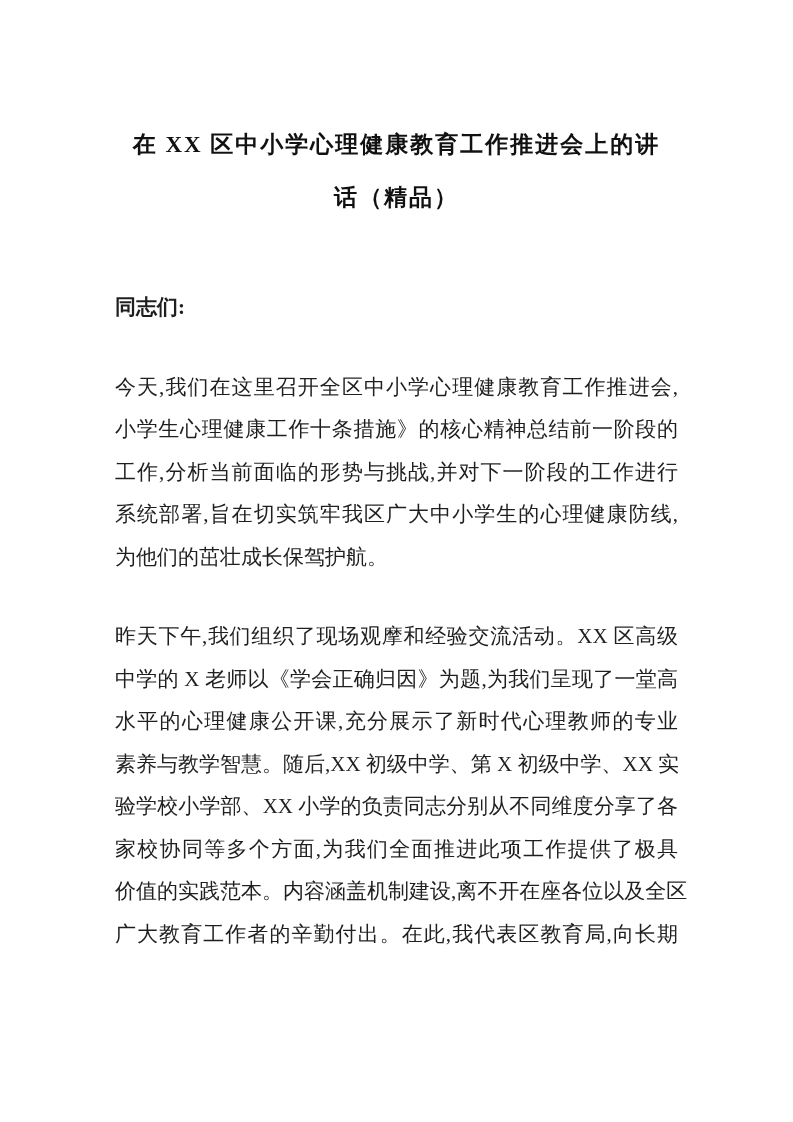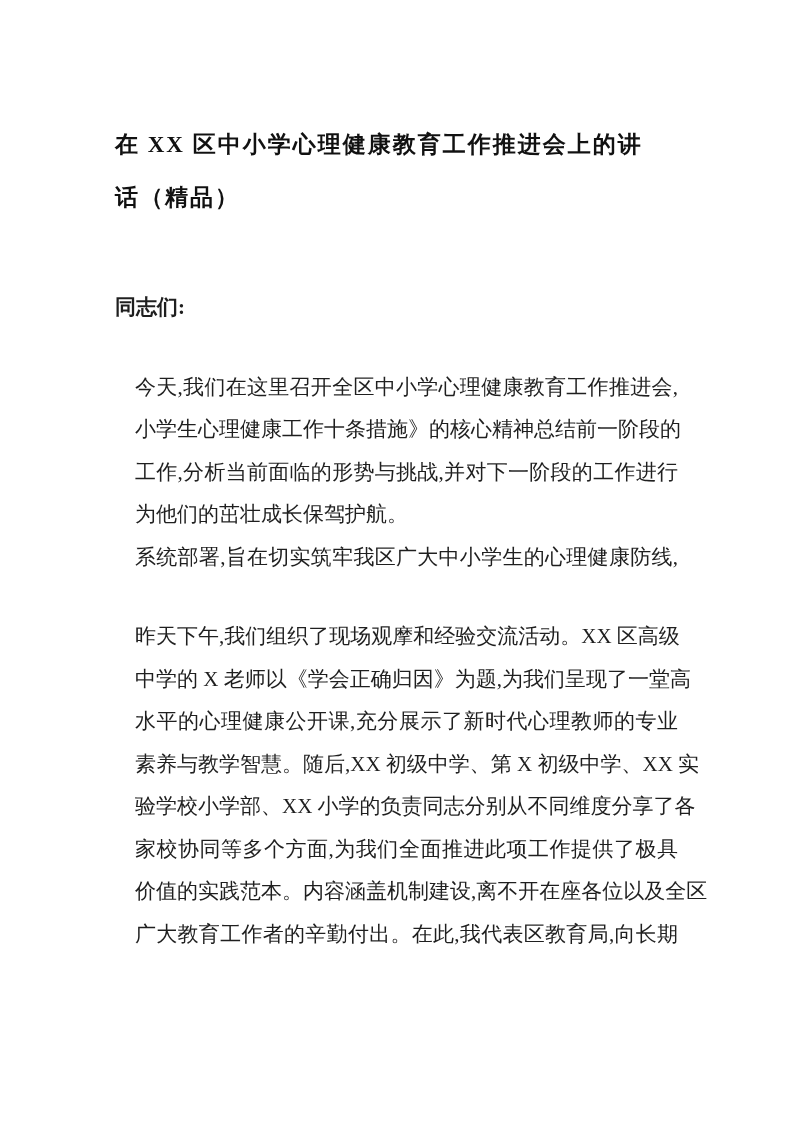--- a/index.html
+++ b/index.html
@@ -15,38 +15,38 @@
     box-sizing: border-box;
     padding: 118px 115px 0 115px;
     overflow: hidden;
     font-family: "Liberation Serif", "DejaVu Serif", serif;
     color: #1f1f1f;
   }
   .doc-title {
     font-size: 23px;
     font-weight: bold;
     line-height: 53px;
+    text-align: center;
     letter-spacing: 2px;
     color: #111111;
   }
   .salutation {
     margin-top: 62px;
     font-size: 21px;
     line-height: 42.5px;
     text-align: left;
     font-weight: bold;
   }
   .paragraph {
     margin-top: 37px;
     font-size: 21px;
   }
   .text-line {
     line-height: 42.5px;
     white-space: nowrap;
-    margin-left: 20px;
   }
   .text-line.justified {
     text-align: justify;
     text-align-last: justify;
     -moz-text-align-last: justify;
   }
   .text-line.last-line {
     text-align: left;
     text-align-last: left;
   }
@@ -60,22 +60,22 @@
     <div class="title-line">在 XX 区中小学心理健康教育工作推进会上的讲</div>
     <div class="title-line">话（精品）</div>
   </div>
 
   <div class="salutation">同志们:</div>
 
   <div class="paragraph">
     <div class="text-line justified">今天,我们在这里召开全区中小学心理健康教育工作推进会,</div>
     <div class="text-line justified">小学生心理健康工作十条措施》的核心精神总结前一阶段的</div>
     <div class="text-line justified">工作,分析当前面临的形势与挑战,并对下一阶段的工作进行</div>
+    <div class="text-line justified">系统部署,旨在切实筑牢我区广大中小学生的心理健康防线,</div>
     <div class="text-line last-line">为他们的茁壮成长保驾护航。</div>
-    <div class="text-line justified">系统部署,旨在切实筑牢我区广大中小学生的心理健康防线,</div>
   </div>
 
   <div class="paragraph">
     <div class="text-line justified">昨天下午,我们组织了现场观摩和经验交流活动。XX 区高级</div>
     <div class="text-line justified">中学的 X 老师以《学会正确归因》为题,为我们呈现了一堂高</div>
     <div class="text-line justified">水平的心理健康公开课,充分展示了新时代心理教师的专业</div>
     <div class="text-line justified">素养与教学智慧。随后,XX 初级中学、第 X 初级中学、XX 实</div>
     <div class="text-line justified">验学校小学部、XX 小学的负责同志分别从不同维度分享了各</div>
     <div class="text-line justified">家校协同等多个方面,为我们全面推进此项工作提供了极具</div>
     <div class="text-line justified">价值的实践范本。内容涵盖机制建设,离不开在座各位以及全区</div>

